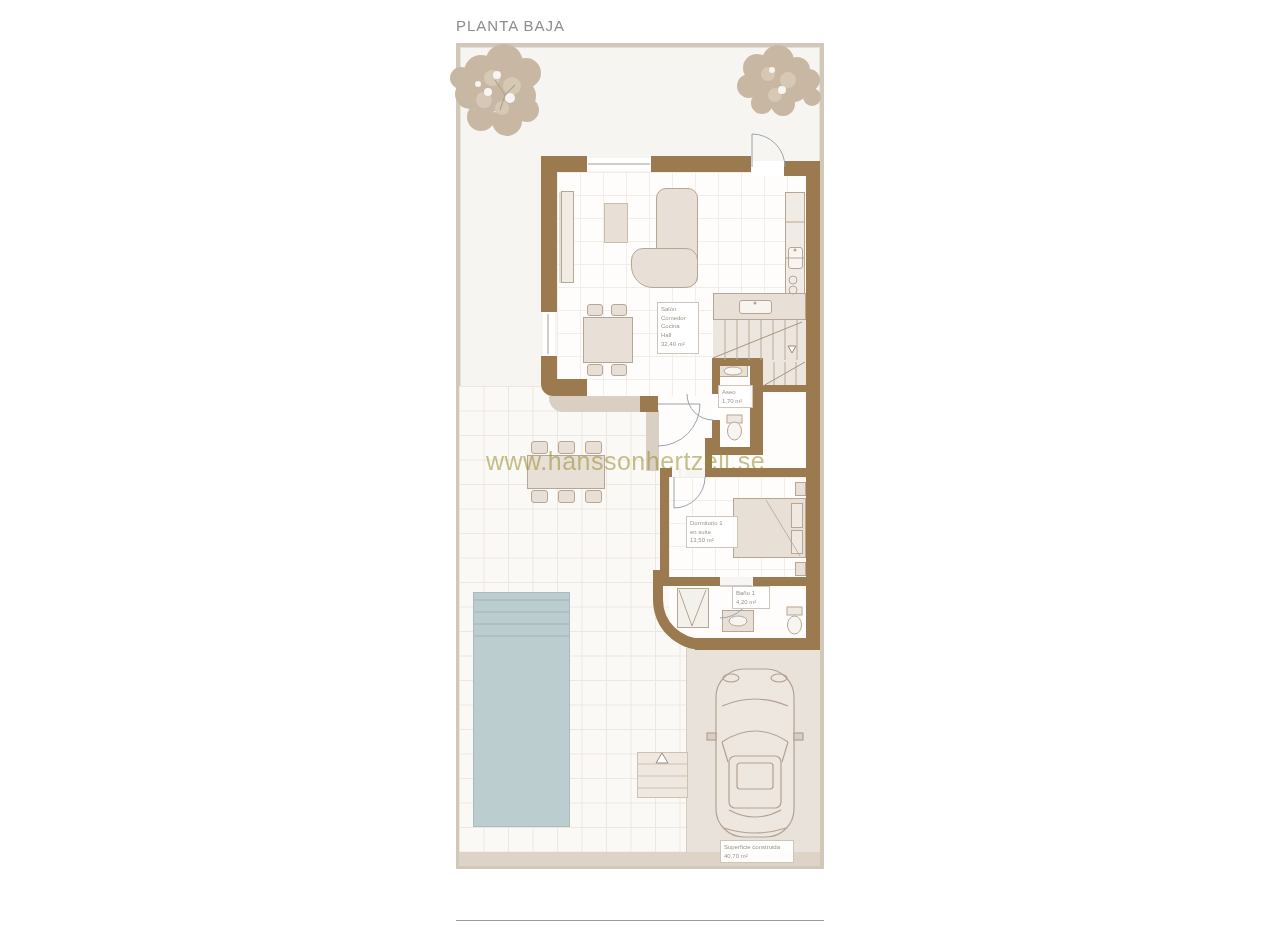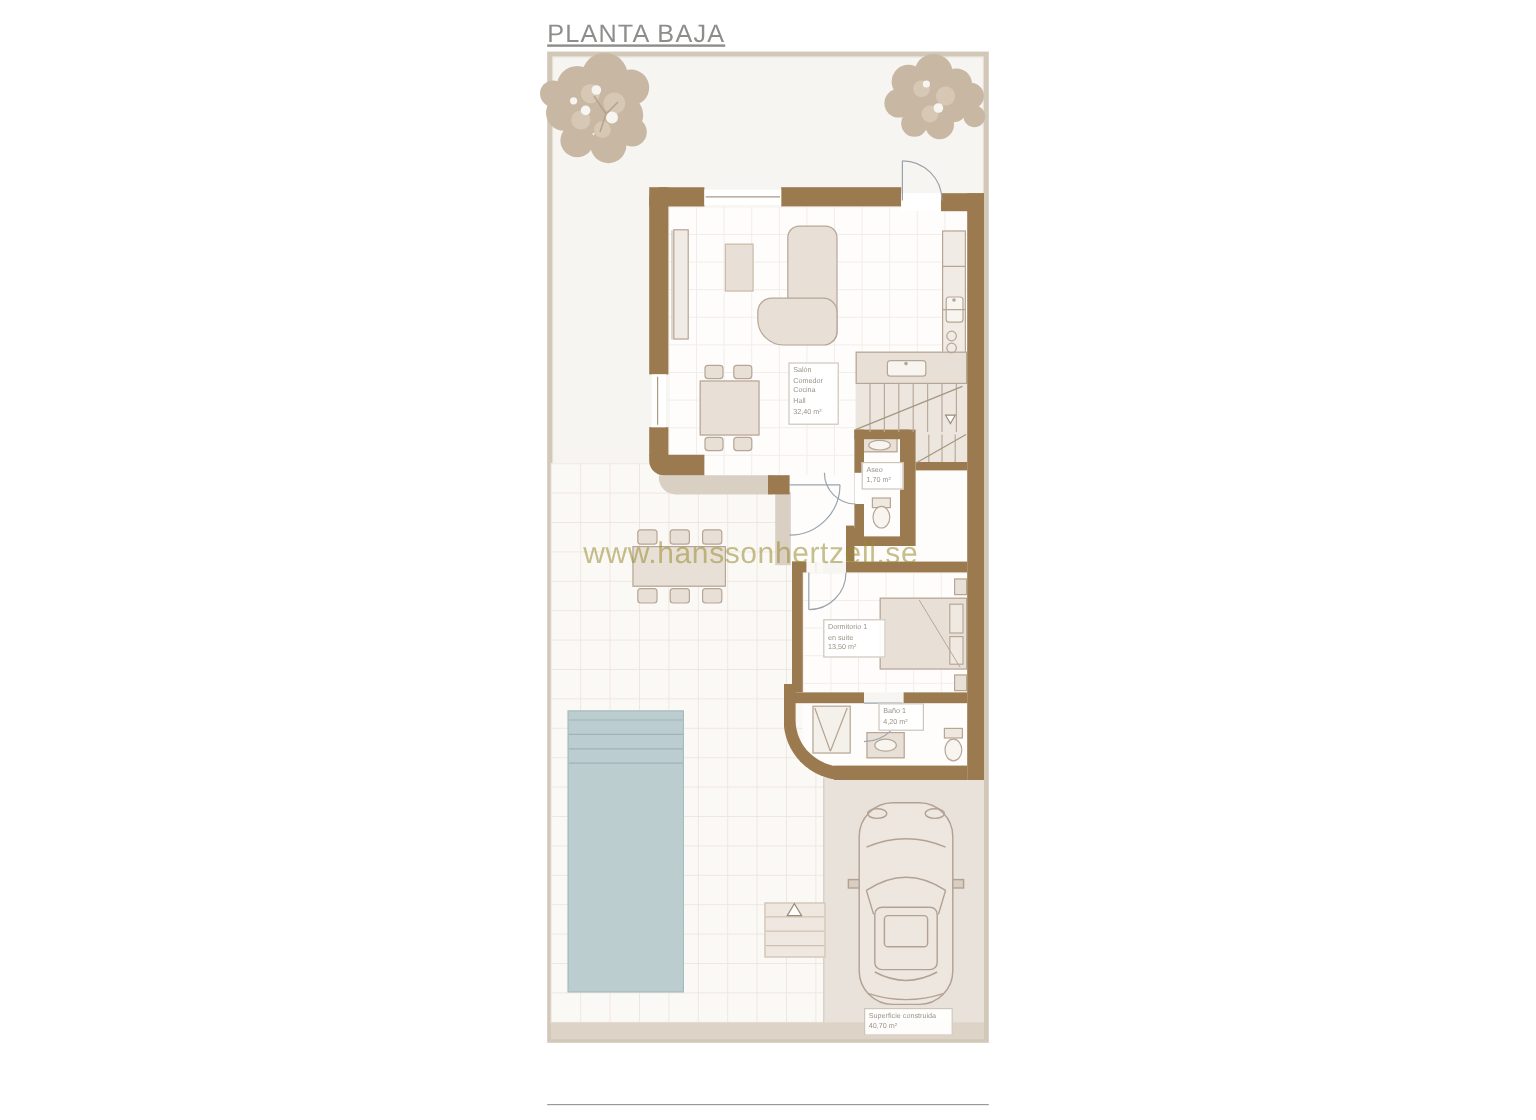--- a/index.html
+++ b/index.html
@@ -8,21 +8,21 @@
   .wall{position:absolute;background:var(--wall,#9b7a50);z-index:10;}
   .band{position:absolute;background:#d9cfc3;z-index:9;}
   .win{position:absolute;background:#ffffff;z-index:12;}
   .furn{position:absolute;background:#e8e0d7;border:1px solid #b7a695;z-index:8;box-sizing:border-box;}
   .furn-light{background:#f1ebe5;}
   .floor{position:absolute;z-index:2;}
   .grid-floor{background-color:#fefdfc;background-image:linear-gradient(#f2ede8 1px,transparent 1px),linear-gradient(90deg,#f2ede8 1px,transparent 1px);background-size:23px 23px;}
   .grid-terrace{background-color:#fbf9f6;background-image:linear-gradient(#f0e6e0 1px,transparent 1px),linear-gradient(90deg,#f0e6e0 1px,transparent 1px);background-size:24.5px 24.5px;}
   .plan-label{position:absolute;background:rgba(255,255,255,0.95);border:1px solid #cdc5b9;color:#9b9489;font-size:6px;line-height:1.45;padding:2px 3px;z-index:30;}
   #plot{position:absolute;left:456px;top:43px;width:368px;height:826px;background:#f7f5f1;border:4px solid #d2c8ba;box-sizing:border-box;box-shadow:inset 0 0 0 1px #e8e0d4;z-index:0;}
-  #page-title{position:absolute;left:456px;top:17px;font-size:21px;color:#8d8d8b;letter-spacing:1px;z-index:5;text-decoration:underline;}
+  #page-title{position:absolute;left:456px;top:17px;font-size:15px;color:#8d8d8b;letter-spacing:1px;z-index:5;}
   #watermark{position:absolute;left:486px;top:447px;font-size:25px;letter-spacing:0.5px;color:var(--watermark-rgba,rgba(152,141,47,0.55));z-index:50;white-space:nowrap;}
   #bottom-line{position:absolute;left:456px;top:920px;width:368px;height:1px;background:#9a9a9a;z-index:5;}
   svg.overlay{position:absolute;left:0;top:0;z-index:25;pointer-events:none;}
 </style>
 </head>
 <body>
 
 <div id="page-title">PLANTA BAJA</div>
 
 <div id="plot"></div>

